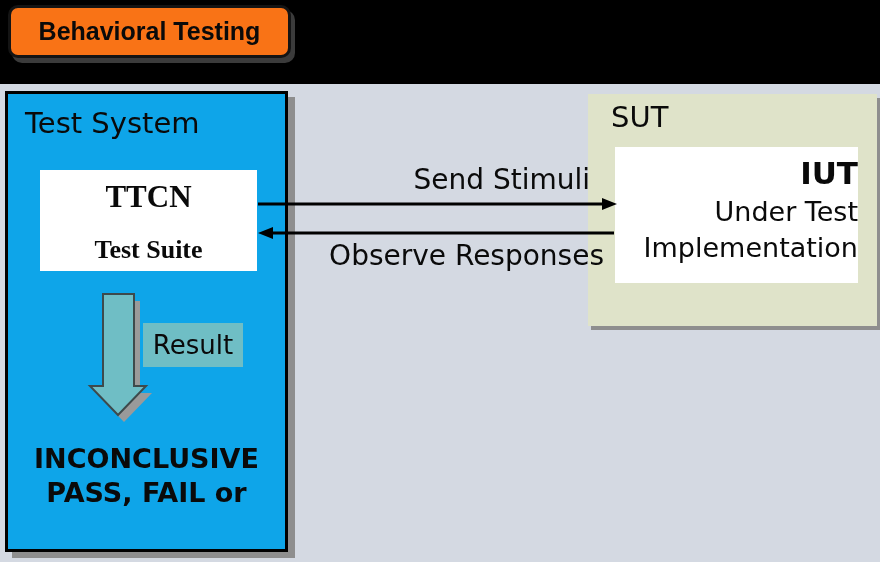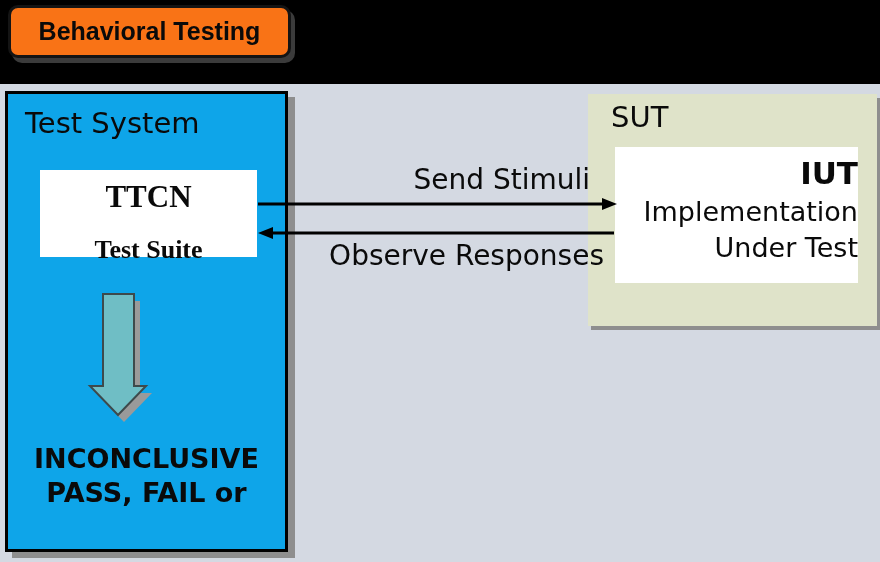--- a/index.html
+++ b/index.html
@@ -17,21 +17,21 @@
     display:flex;align-items:center;justify-content:center;
     font-family:"Liberation Sans",sans-serif;font-weight:bold;font-size:25px;
   }
   .ts-box{
     position:absolute;left:5px;top:91px;width:277px;height:455px;
     background:#0ea5e9;border:3px solid #000000;
     box-shadow:7px 6px 0 #8e8e8e;
   }
   .ts-label{position:absolute;left:17px;top:12px;font-size:29px;}
   .ttcn-box{
-    position:absolute;left:32px;top:76px;width:217px;height:87px;
+    position:absolute;left:32px;top:76px;width:217px;height:101px;
     background:#ffffff;text-align:center;
     font-family:"Liberation Serif",serif;font-weight:bold;
   }
   .ttcn-title{font-size:31px;margin-top:9px;}
   .ttcn-subtitle{font-size:26px;margin-top:20px;}
   .result-badge{
     position:absolute;left:135px;top:229px;width:100px;height:44px;
     background:#6fbec5;display:flex;align-items:center;justify-content:center;
     font-size:26px;
   }
@@ -73,33 +73,36 @@
     <div class="ttcn-box">
       <div class="ttcn-title">TTCN</div>
       <div class="ttcn-subtitle">Test Suite</div>
     </div>
 
     <svg class="arrow-svg" width="277" height="455" viewBox="0 0 277 455" aria-hidden="true">
       <polygon points="95,200 126,200 126,292 138,292 110,321 82,292 95,292" transform="translate(6,7)" fill="#9a9a9a"></polygon>
       <polygon points="95,200 126,200 126,292 138,292 110,321 82,292 95,292" fill="#6fbec5" stroke="#3d4a4c" stroke-width="2"></polygon>
     </svg>
 
+    <div class="result-badge">
+      <span>Result</span>
+    </div>
 
     <div class="verdict">
       <div>INCONCLUSIVE</div>
       <div>PASS, FAIL or</div>
     </div>
   </div>
 
   <div class="sut-box">
     <div class="sut-label">SUT</div>
     <div class="iut-box">
       <div class="iut-title">IUT</div>
+      <div class="iut-line">Under Test</div>
       <div class="iut-line">Implementation</div>
-      <div class="iut-line">Under Test</div>
     </div>
   </div>
 
   <div class="channel-label send-label">Send Stimuli</div>
   <div class="channel-label observe-label">Observe Responses</div>
 
   <svg class="overlay" width="880" height="562" viewBox="0 0 880 562" aria-hidden="true">
     <g>
       <line x1="258" y1="204" x2="603" y2="204" stroke="#000000" stroke-width="3"></line>
       <polygon points="602,198 617,204 602,210" fill="#000000"></polygon>

